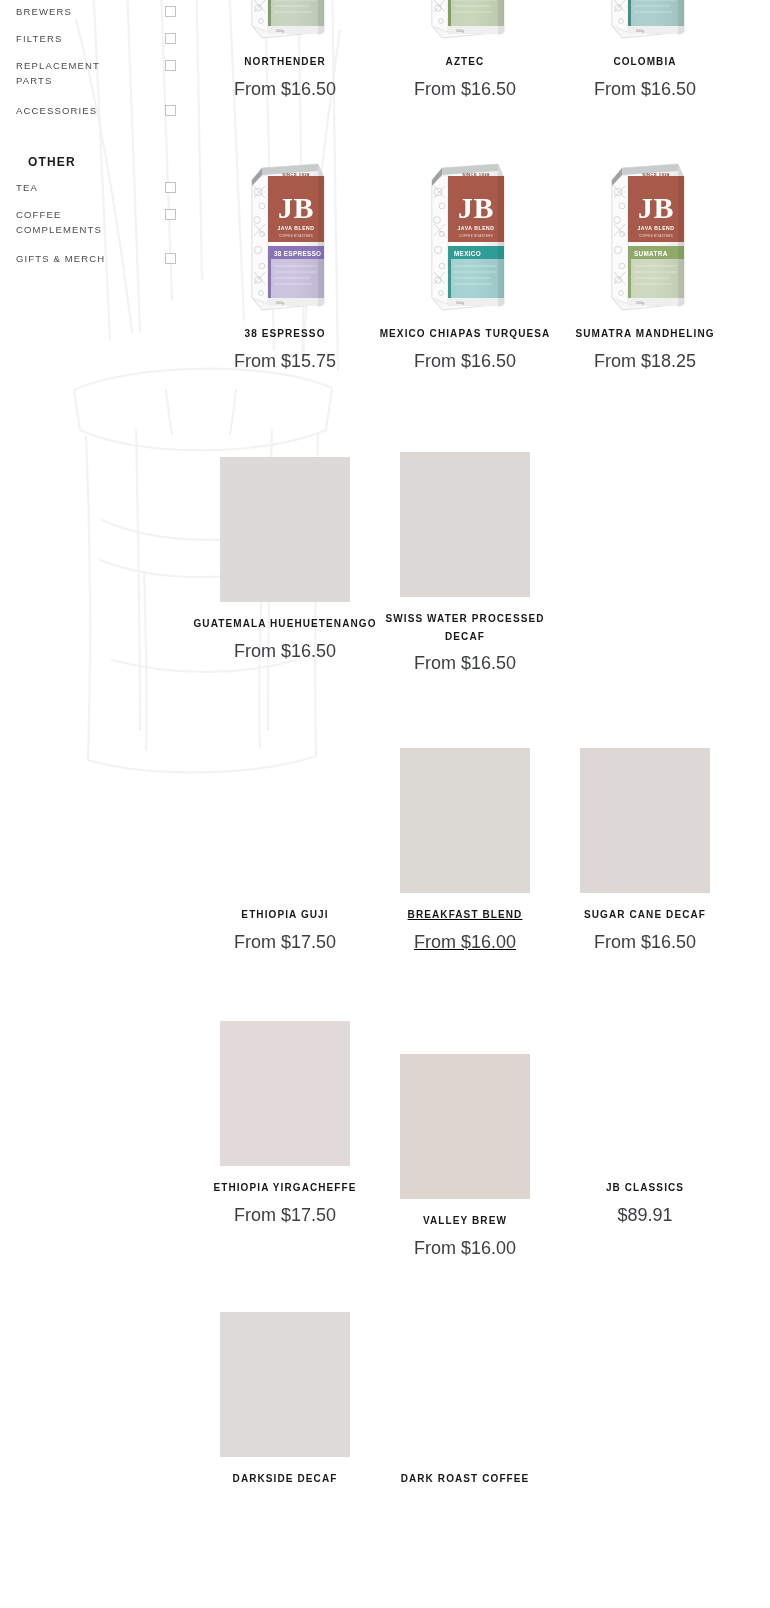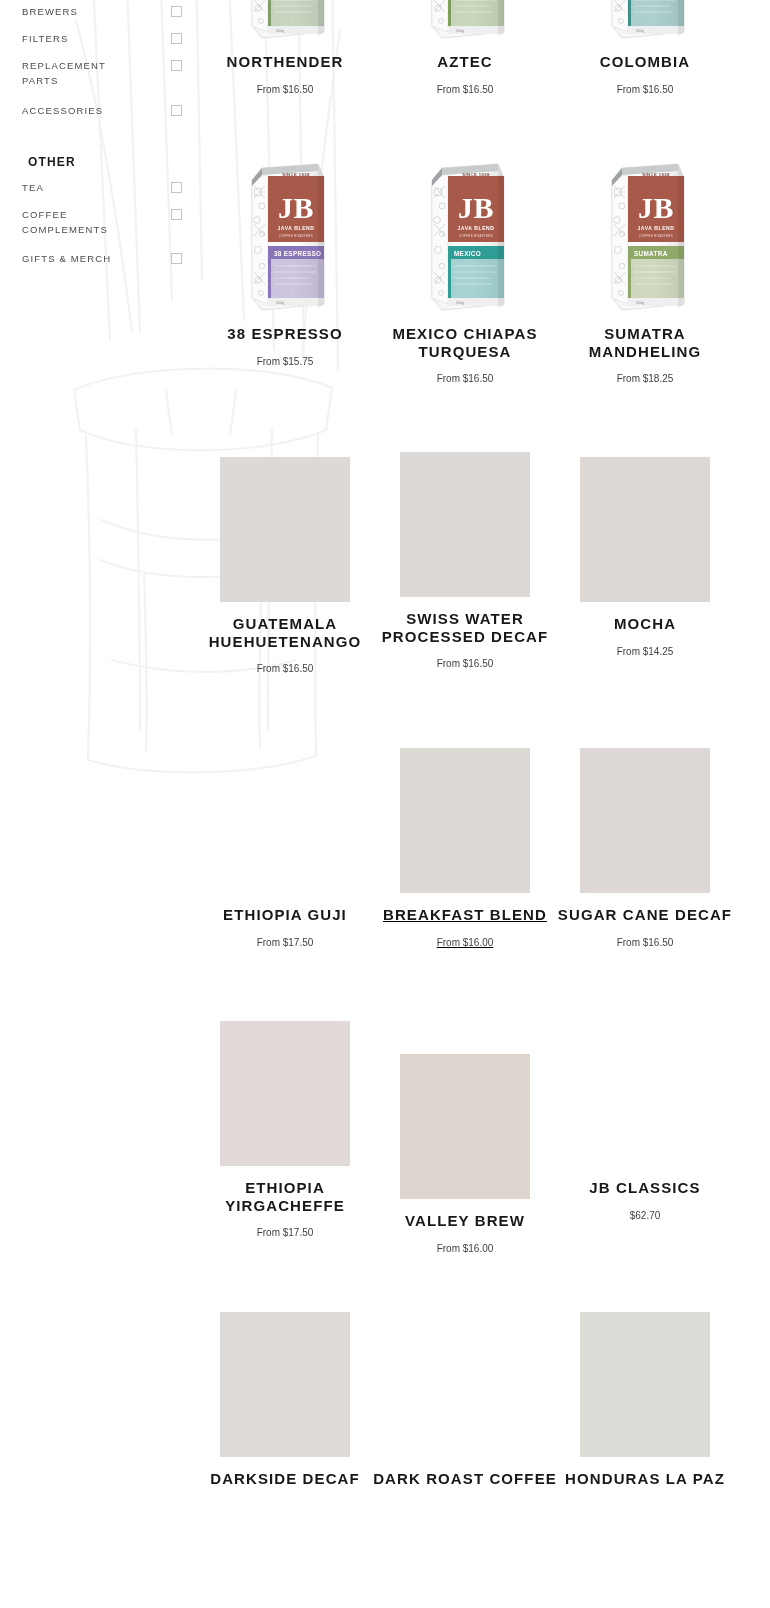--- a/index.html
+++ b/index.html
@@ -37,21 +37,21 @@
     position: absolute;
     left: 0;
     top: 0;
     width: 200px;
     height: 300px;
     z-index: 3;
   }
 
   .filter-row {
     position: absolute;
-    left: 22px;
+    left: 16px;
     width: 160px;
     display: flex;
     align-items: flex-start;
     justify-content: space-between;
   }
 
   .filter-label {
     font-size: 9.5px;
     letter-spacing: 1.15px;
     color: #4a4a4a;
@@ -104,31 +104,31 @@
     justify-content: center;
   }
 
   .placeholder-box {
     width: 130px;
     height: 145px;
     background: #ddd9d6;
   }
 
   .product-title {
-    font-size: 15px;
+    font-size: 10px;
     font-weight: 700;
     letter-spacing: 1.1px;
     color: #16181a;
     line-height: 17.5px;
     text-transform: uppercase;
     margin-top: 13px;
   }
 
   .product-price {
-    font-size: 10px;
+    font-size: 18px;
     color: #3c3f42;
     line-height: 17px;
     margin-top: 10px;
     font-weight: 400;
   }
 
   
   .bag { display: block; }
 </style>
 </head>
@@ -563,27 +563,20 @@
         <div class="product-title">GUATEMALA HUEHUETENANGO</div>
         <div class="product-price">From $16.50</div>
       </div>
       <div class="product-card" style="left: 370px; top: 447px;">
         <div class="media" style="height: 150px;">
           <div class="placeholder-box" style="background: rgb(220, 216, 214);"></div>
         </div>
         <div class="product-title">SWISS WATER PROCESSED DECAF</div>
         <div class="product-price">From $16.50</div>
       </div>
-      <div class="product-card" style="left: 550px; top: 452px;">
-        <div class="media" style="height: 150px;">
-          <div class="placeholder-box" style="background: rgb(222, 216, 212);"></div>
-        </div>
-        <div class="product-title">MOCHA</div>
-        <div class="product-price">From $14.25</div>
-      </div>
       <div class="product-card" style="left: 190px; top: 743px;">
         <div class="media" style="height: 150px;"></div>
         <div class="product-title">ETHIOPIA GUJI</div>
         <div class="product-price">From $17.50</div>
       </div>
       <div class="product-card" style="left: 370px; top: 743px; text-decoration: underline;">
         <div class="media" style="height: 150px;">
           <div class="placeholder-box" style="background: rgb(220, 216, 211);"></div>
         </div>
         <div class="product-title">BREAKFAST BLEND</div>
@@ -606,33 +599,27 @@
       <div class="product-card" style="left: 370px; top: 1049px;">
         <div class="media" style="height: 150px;">
           <div class="placeholder-box" style="background: rgb(222, 213, 207);"></div>
         </div>
         <div class="product-title">VALLEY BREW</div>
         <div class="product-price">From $16.00</div>
       </div>
       <div class="product-card" style="left: 550px; top: 1016px;">
         <div class="media" style="height: 150px;"></div>
         <div class="product-title">JB CLASSICS</div>
-        <div class="product-price">$62.70</div>
+        <div class="product-price">$89.91</div>
       </div>
       <div class="product-card" style="left: 190px; top: 1307px;">
         <div class="media" style="height: 150px;">
           <div class="placeholder-box" style="background: rgb(222, 218, 215);"></div>
         </div>
         <div class="product-title">DARKSIDE DECAF</div>
       </div>
       <div class="product-card" style="left: 370px; top: 1307px;">
         <div class="media" style="height: 150px;"></div>
         <div class="product-title">DARK ROAST COFFEE</div>
       </div>
-      <div class="product-card" style="left: 550px; top: 1307px;">
-        <div class="media" style="height: 150px;">
-          <div class="placeholder-box" style="background: rgb(222, 220, 215);"></div>
-        </div>
-        <div class="product-title">HONDURAS LA PAZ</div>
-      </div>
     </main>
 
 </div>
 
 </body></html>

